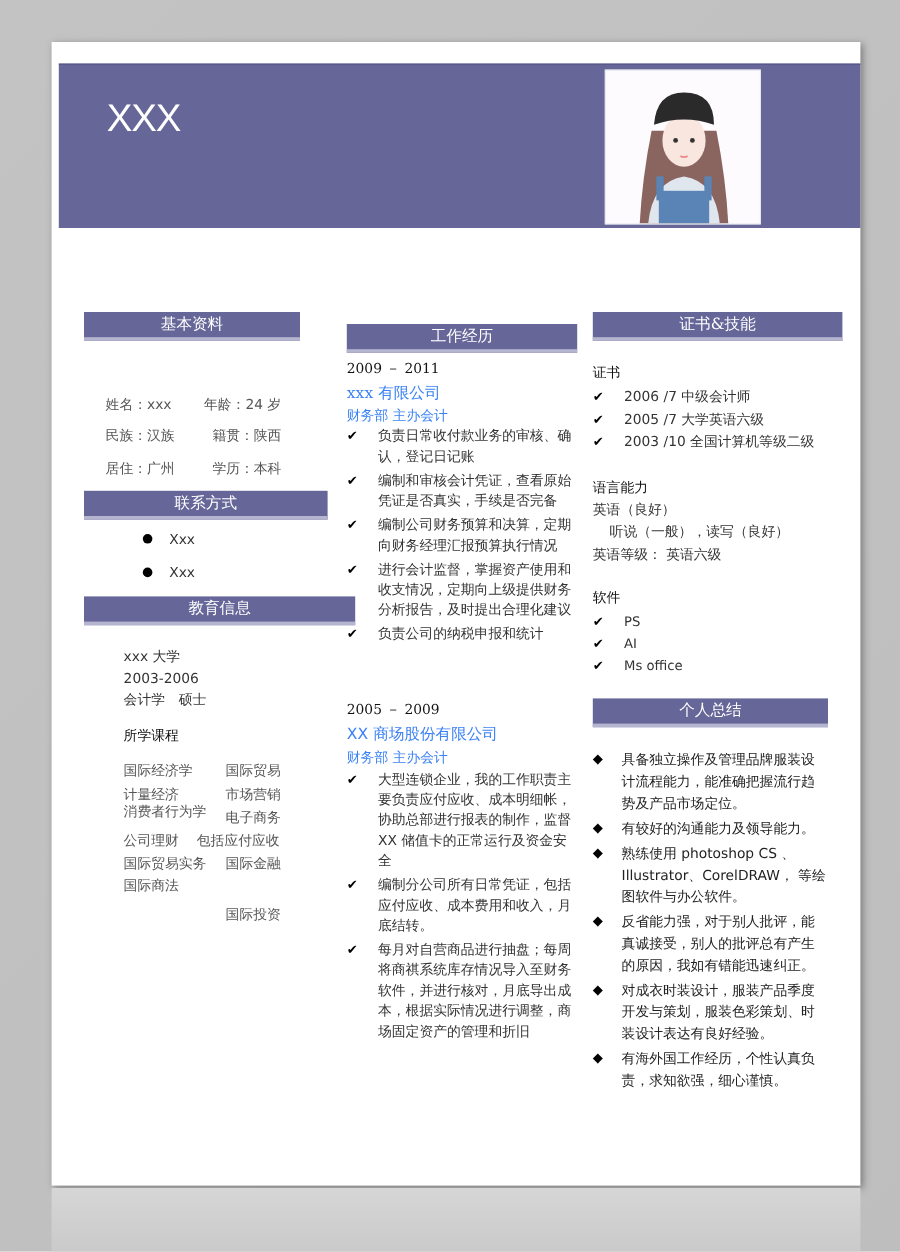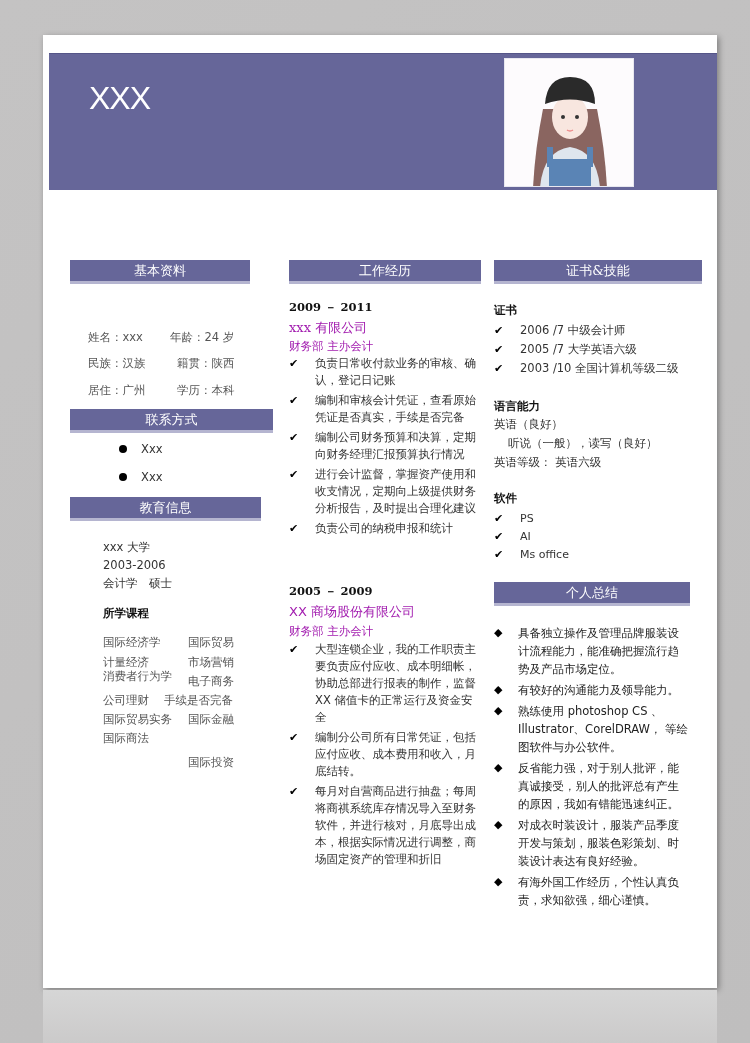--- a/index.html
+++ b/index.html
@@ -37,22 +37,22 @@
     background: #fff; border: 1px solid #e8e8f0; overflow: hidden;
   }
   .sec-head {
     position: absolute; height: 24px; background: #666699; color: #fff;
     text-align: center; font-size: 13px; line-height: 22px;
     font-family: "DejaVu Serif", serif;
     border-bottom: 3px solid #b5b5d0;
   }
   .t { position: absolute; font-size: 11.5px; color: #333; white-space: nowrap; }
   .gray { color: #555; }
-  .lgray { color: #a21caf; }
-  .bold { font-weight: bold; color: #111; }
+  .lgray { color: #3b82f6; }
+  .bold { font-weight: normal; color: #111; }
   .serif { font-family: "DejaVu Serif", serif; }
   .check-list { position: absolute; list-style: none; }
   .check-list li { position: relative; padding-left: 26px; font-size: 11.5px; line-height: 17px; color: #333; margin-bottom: 3px; }
   .check-list li .mark { position: absolute; left: 0; top: 0; font-size: 11px; color: #000; }
   .dia-list { position: absolute; list-style: none; }
   .dia-list li { position: relative; padding-left: 24px; font-size: 11.5px; line-height: 18px; color: #222; margin-bottom: 3px; }
   .dia-list li .mark { position: absolute; left: 0; top: 0; font-size: 11px; color: #000; }
   .bullet { position: absolute; width: 8px; height: 8px; border-radius: 50%; background: #000; }
 </style>
 </head>
@@ -94,40 +94,40 @@
   <div class="t gray" style="left:134px; top:321px;">籍贯：陕西</div>
   <div class="t gray" style="left:45px; top:348px;">居住：广州</div>
   <div class="t gray" style="left:134px; top:348px;">学历：本科</div>
 
   <div class="sec-head" style="left:27px; top:374px; width:203px;">联系方式</div>
   <div class="bullet" style="left:76px; top:410px;"></div>
   <div class="t" style="left:98px; top:407px;">Xxx</div>
   <div class="bullet" style="left:76px; top:438px;"></div>
   <div class="t" style="left:98px; top:435px;">Xxx</div>
 
-  <div class="sec-head" style="left:27px; top:462px; width:191px;">教育信息</div>
+  <div class="sec-head" style="left:27px; top:462px; width:226px;">教育信息</div>
   <div class="t" style="left:60px; top:505px;">xxx 大学</div>
   <div class="t" style="left:60px; top:523px;">2003-2006</div>
   <div class="t" style="left:60px; top:541px;">会计学　硕士</div>
   <div class="t bold serif" style="left:60px; top:571px;">所学课程</div>
 
   <div class="t gray" style="left:60px; top:600px;">国际经济学</div>
   <div class="t gray" style="left:145px; top:600px;">国际贸易</div>
   <div class="t gray" style="left:60px; top:620px;">计量经济</div>
   <div class="t gray" style="left:145px; top:620px;">市场营销</div>
   <div class="t gray" style="left:60px; top:634px;">消费者行为学</div>
   <div class="t gray" style="left:145px; top:639px;">电子商务</div>
   <div class="t gray" style="left:60px; top:658px;">公司理财</div>
-  <div class="t gray" style="left:121px; top:658px;">手续是否完备</div>
+  <div class="t gray" style="left:121px; top:658px;">包括应付应收</div>
   <div class="t gray" style="left:60px; top:677px;">国际贸易实务</div>
   <div class="t gray" style="left:145px; top:677px;">国际金融</div>
   <div class="t gray" style="left:60px; top:696px;">国际商法</div>
   <div class="t gray" style="left:145px; top:696px;margin-top:24px;">国际投资</div>
 
-  <div class="sec-head" style="left:246px; top:225px; width:192px;">工作经历</div>
+  <div class="sec-head" style="left:246px; top:235px; width:192px;">工作经历</div>
 
   <div class="t bold serif" style="left:246px; top:265px;">2009 － 2011</div>
   <div class="t lgray serif" style="left:246px; top:284px; font-size:13px;">xxx 有限公司</div>
   <div class="t lgray" style="left:246px; top:304px;">财务部 主办会计</div>
   <ul class="check-list" style="left:246px; top:320px; width:188px;">
     <li><span class="mark">✔</span><span>负责日常收付款业务的审核、确认，登记日记账</span></li>
     <li><span class="mark">✔</span><span>编制和审核会计凭证，查看原始凭证是否真实，手续是否完备</span></li>
     <li><span class="mark">✔</span><span>编制公司财务预算和决算，定期向财务经理汇报预算执行情况</span></li>
     <li><span class="mark">✔</span><span>进行会计监督，掌握资产使用和收支情况，定期向上级提供财务分析报告，及时提出合理化建议</span></li>
     <li><span class="mark">✔</span><span>负责公司的纳税申报和统计</span></li>

